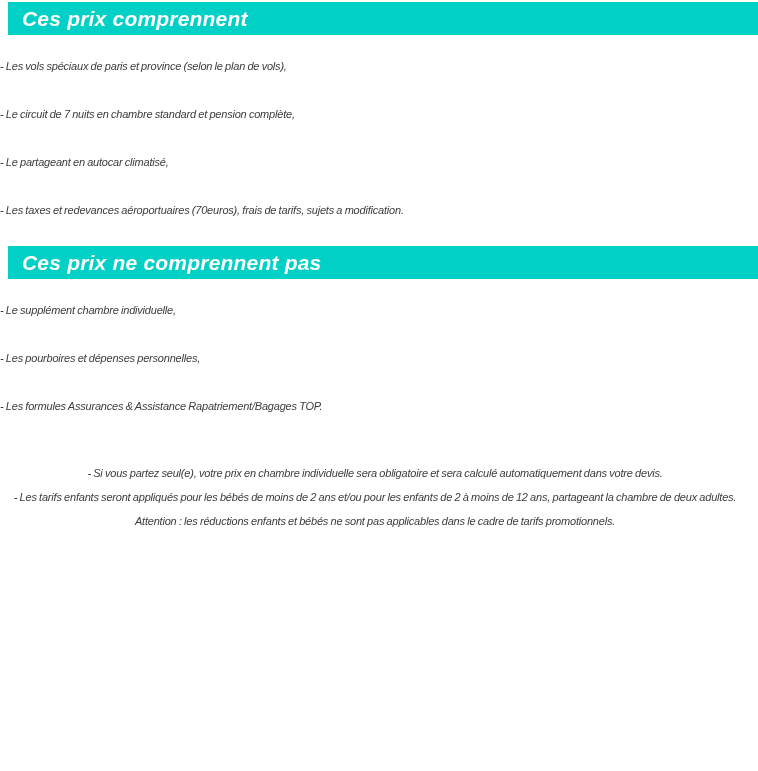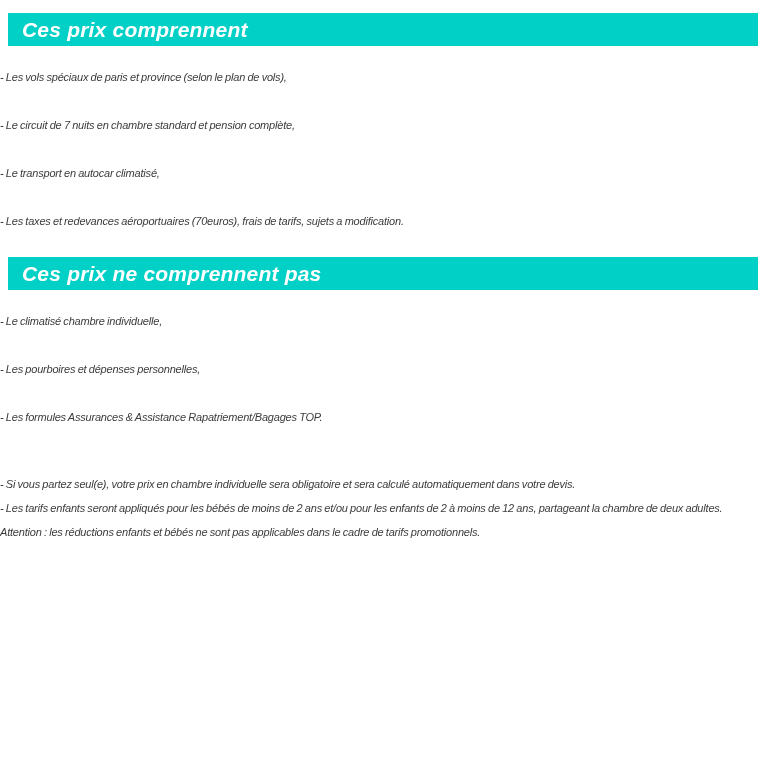--- a/index.html
+++ b/index.html
@@ -12,21 +12,21 @@
   html, body { margin: 0; padding: 0; }
   body {
     background: var(--bg);
     font-family: "Liberation Sans", sans-serif;
   }
   .page {
     position: relative;
     width: 758px;
     min-height: 771px;
     background: var(--bg);
-    padding-top: 13px;
+    padding-top: 2px;
   }
   .section-header {
     margin-left: 8px;
     height: 33px;
     background: var(--accent);
     color: var(--header-text);
     display: flex;
     align-items: center;
     padding-left: 14px;
     font-style: italic;
@@ -47,42 +47,43 @@
   }
   .para {
     margin: 0 0 24px 0;
     line-height: 24px;
     padding-right: 8px;
   }
   .para-tight {
     margin: 0;
     line-height: 24px;
     padding-right: 8px;
+    text-align: center;
   }
 </style>
 </head>
 <body>
 
 <div class="page">
 
   <div class="section-header">
     <span>Ces prix comprennent</span>
   </div>
   <div class="section-body">
     <p class="para">- Les vols spéciaux de paris et province (selon le plan de vols),</p>
     <p class="para">- Le circuit de 7 nuits en chambre standard et pension complète,</p>
-    <p class="para">- Le transport en autocar climatisé,</p>
+    <p class="para">- Le partageant en autocar climatisé,</p>
     <p class="para">- Les taxes et redevances aéroportuaires (70euros), frais de tarifs, sujets a modification.</p>
   </div>
 
   <div class="section-header follow">
     <span>Ces prix ne comprennent pas</span>
   </div>
   <div class="section-body">
-    <p class="para">- Le climatisé chambre individuelle,</p>
+    <p class="para">- Le supplément chambre individuelle,</p>
     <p class="para">- Les pourboires et dépenses personnelles,</p>
     <p class="para">- Les formules Assurances &amp; Assistance Rapatriement/Bagages TOP.</p>
   </div>
 
   <div class="section-body">
     <p class="para-tight">- Si vous partez seul(e), votre prix en chambre individuelle sera obligatoire et sera calculé automatiquement dans votre devis.</p>
     <p class="para-tight">- Les tarifs enfants seront appliqués pour les bébés de moins de 2 ans et/ou pour les enfants de 2 à moins de 12 ans, partageant la chambre de deux adultes.</p>
     <p class="para-tight">Attention : les réductions enfants et bébés ne sont pas applicables dans le cadre de tarifs promotionnels.</p>
   </div>
 

